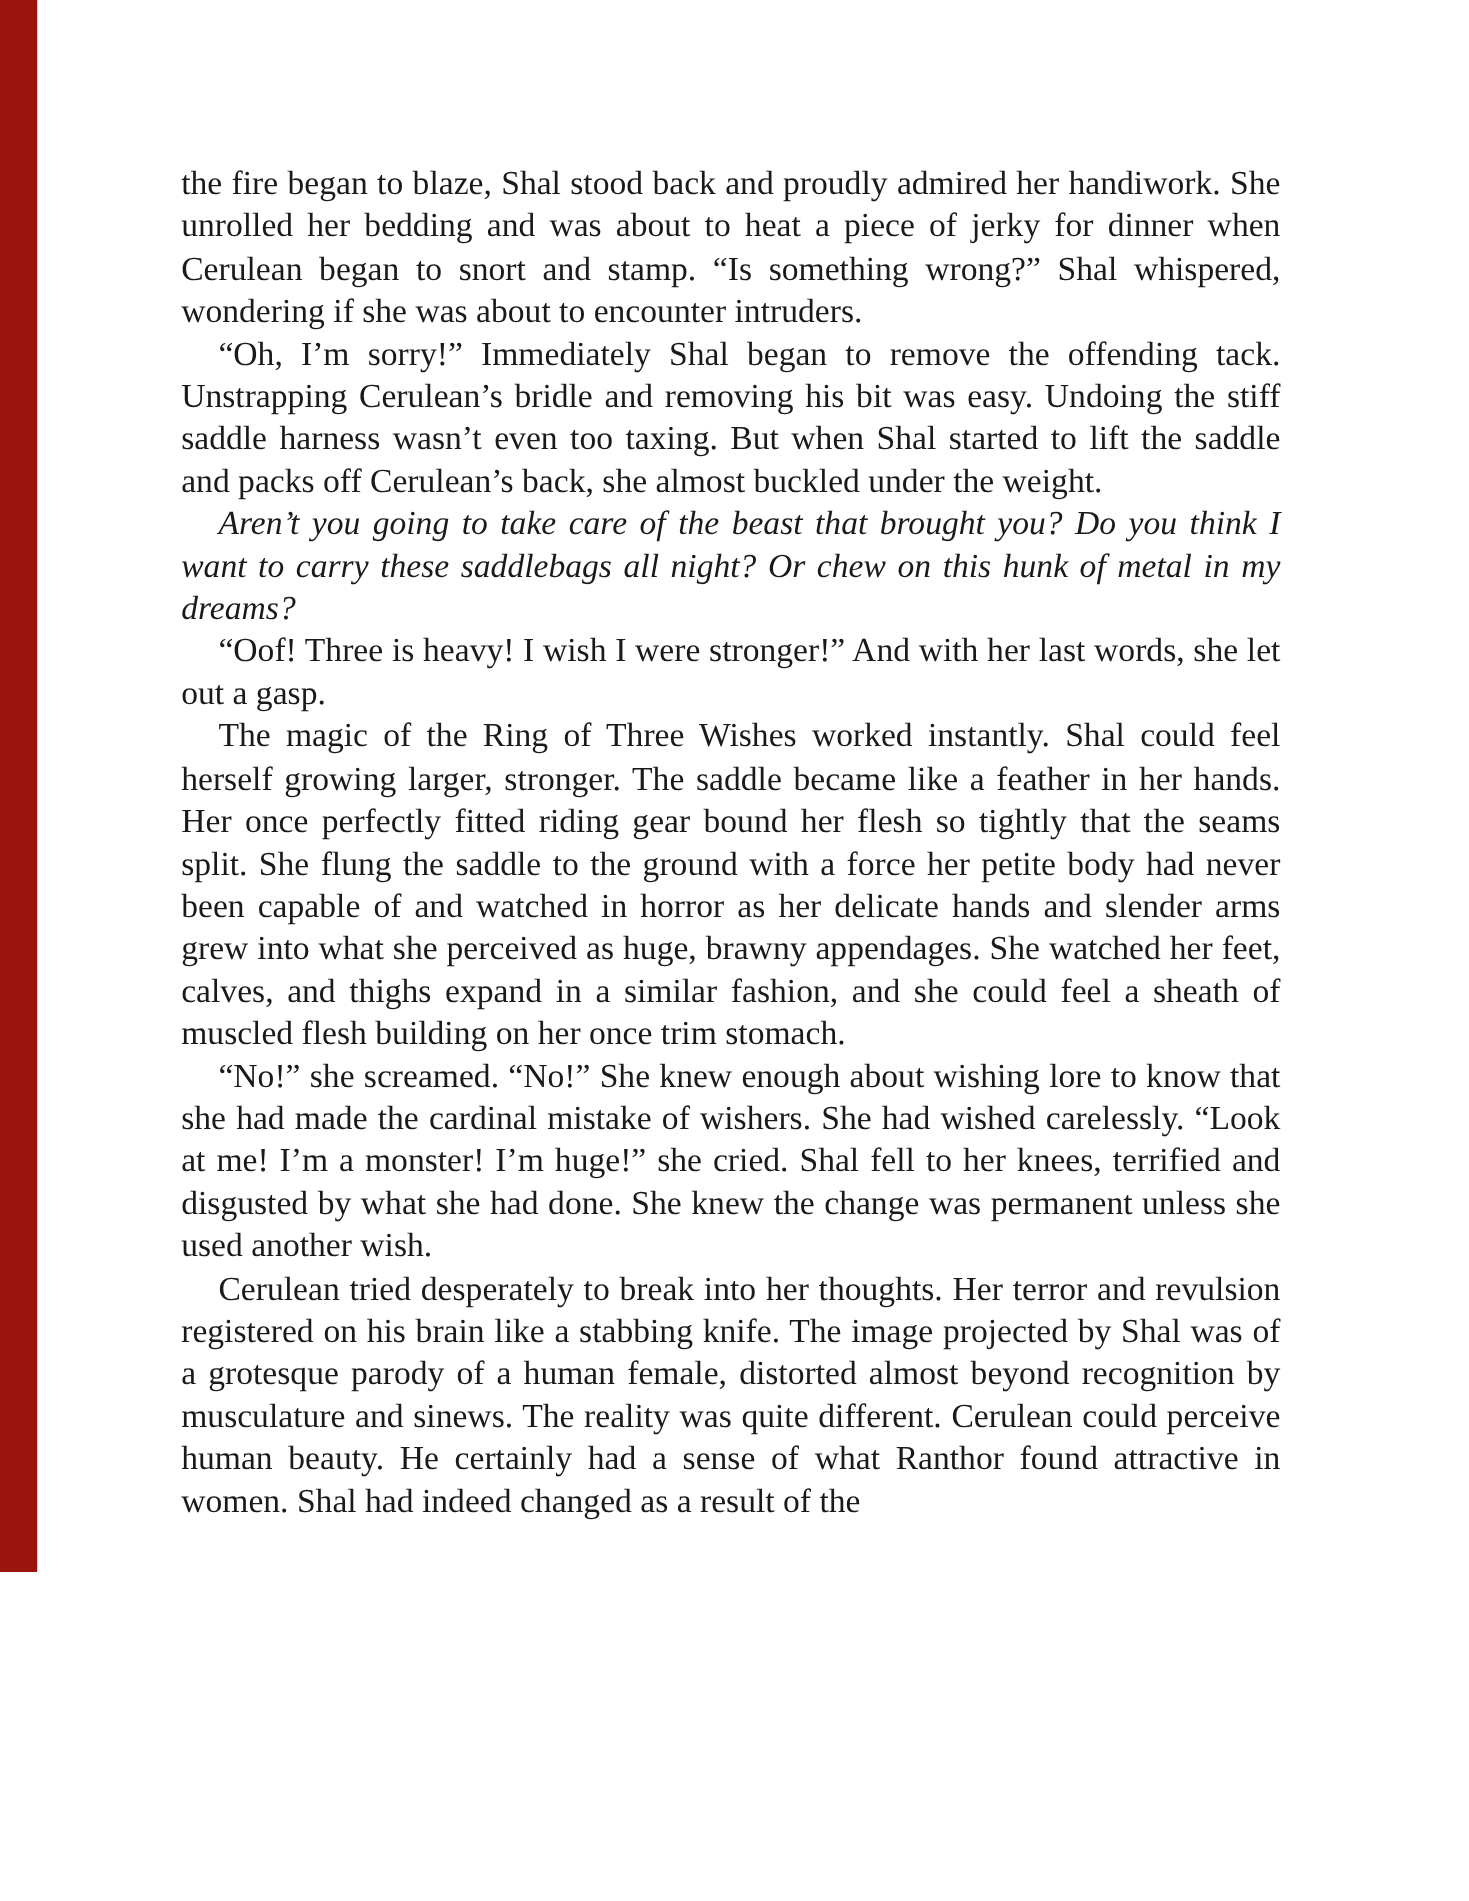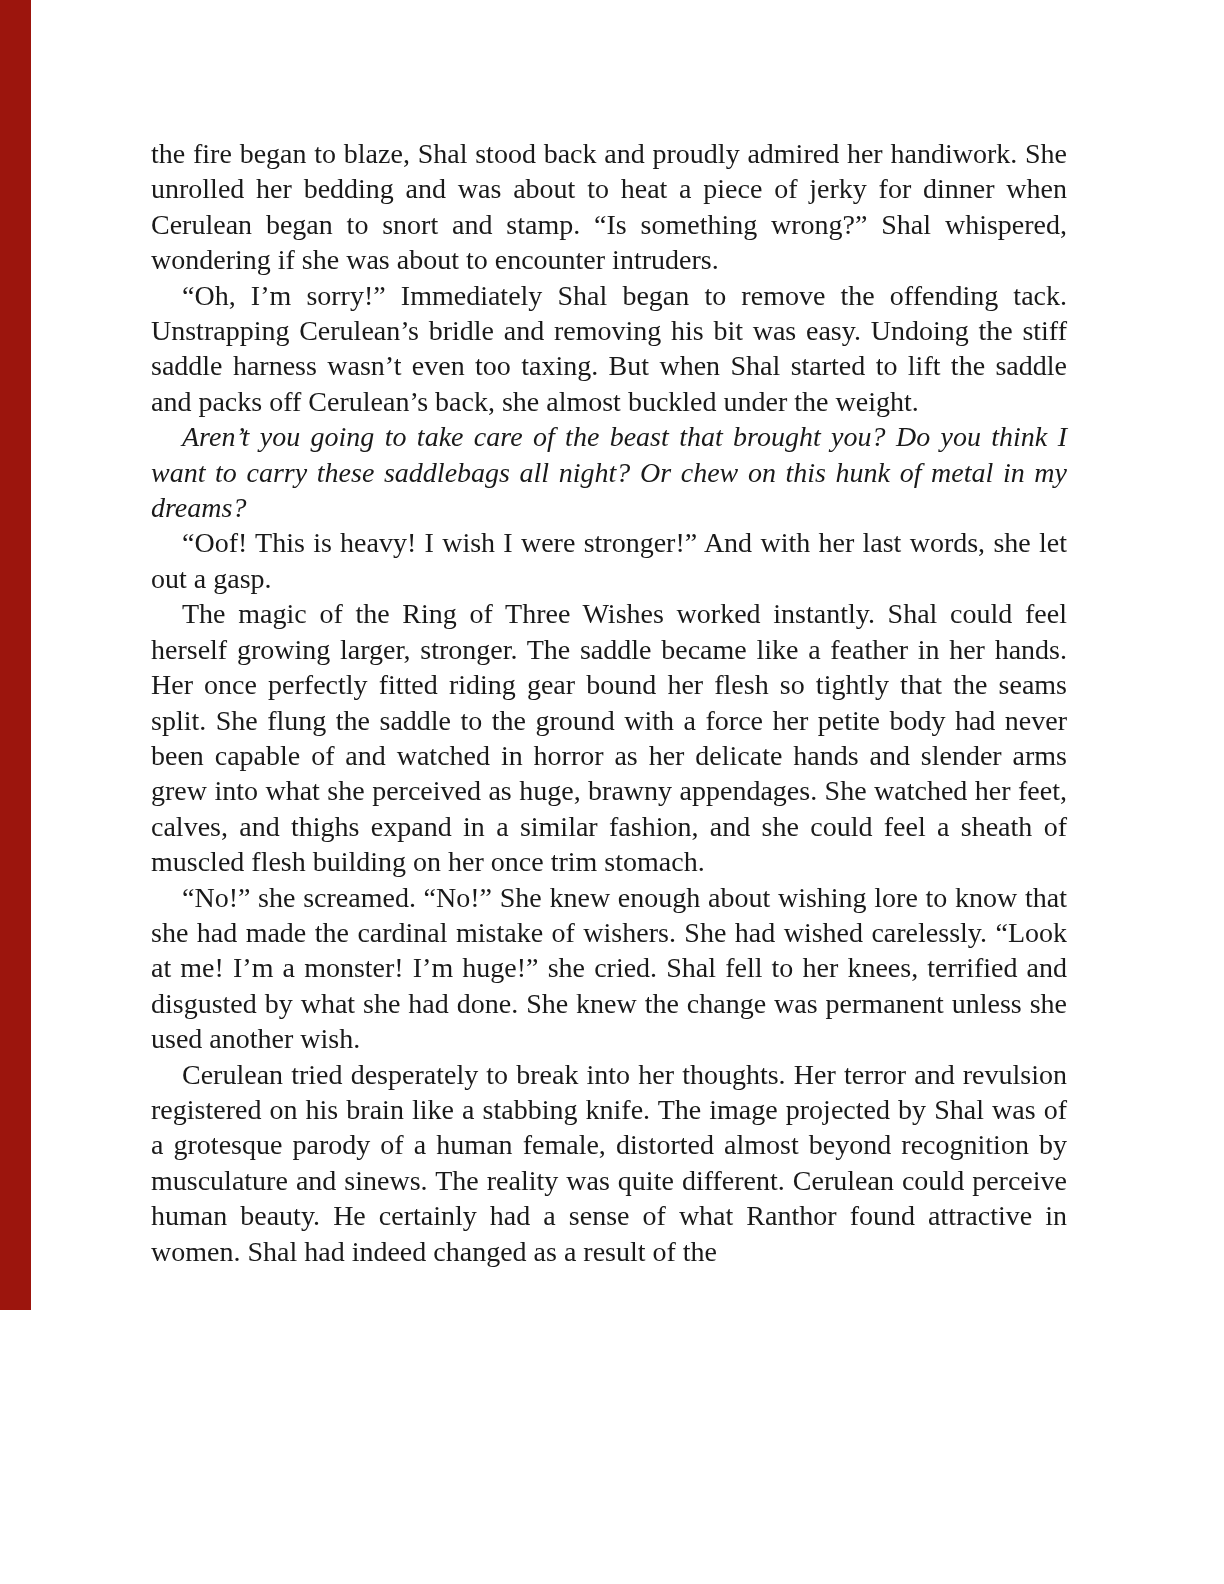--- a/index.html
+++ b/index.html
@@ -49,18 +49,18 @@
 </head>
 <body>
 
 <div class="page">
   <div class="edge-strip" style="background-color: rgb(156, 21, 13);"></div>
 
   <div class="text-block" style="color: rgb(26, 26, 26);">
     <p>the fire began to blaze, Shal stood back and proudly admired her handiwork. She unrolled her bedding and was about to heat a piece of jerky for dinner when Cerulean began to snort and stamp. “Is something wrong?” Shal whispered, wondering if she was about to encounter intruders.</p>
     <p class="indent">“Oh, I’m sorry!” Immediately Shal began to remove the offending tack. Unstrapping Cerulean’s bridle and removing his bit was easy. Undoing the stiff saddle harness wasn’t even too taxing. But when Shal started to lift the saddle and packs off Cerulean’s back, she almost buckled under the weight.</p>
     <p class="indent italic">Aren’t you going to take care of the beast that brought you? Do you think I want to carry these saddlebags all night? Or chew on this hunk of metal in my dreams?</p>
-    <p class="indent">“Oof! This is heavy! I wish I were stronger!” And with her last words, she let out a gasp.</p>
+    <p class="indent">“Oof! Three is heavy! I wish I were stronger!” And with her last words, she let out a gasp.</p>
     <p class="indent">The magic of the Ring of Three Wishes worked instantly. Shal could feel herself growing larger, stronger. The saddle became like a feather in her hands. Her once perfectly fitted riding gear bound her flesh so tightly that the seams split. She flung the saddle to the ground with a force her petite body had never been capable of and watched in horror as her delicate hands and slender arms grew into what she perceived as huge, brawny appendages. She watched her feet, calves, and thighs expand in a similar fashion, and she could feel a sheath of muscled flesh building on her once trim stomach.</p>
     <p class="indent">“No!” she screamed. “No!” She knew enough about wishing lore to know that she had made the cardinal mistake of wishers. She had wished carelessly. “Look at me! I’m a monster! I’m huge!” she cried. Shal fell to her knees, terrified and disgusted by what she had done. She knew the change was permanent unless she used another wish.</p>
     <p class="indent">Cerulean tried desperately to break into her thoughts. Her terror and revulsion registered on his brain like a stabbing knife. The image projected by Shal was of a grotesque parody of a human female, distorted almost beyond recognition by musculature and sinews. The reality was quite different. Cerulean could perceive human beauty. He certainly had a sense of what Ranthor found attractive in women. Shal had indeed changed as a result of the</p>
   </div>
 </div>
 
 </body></html>

